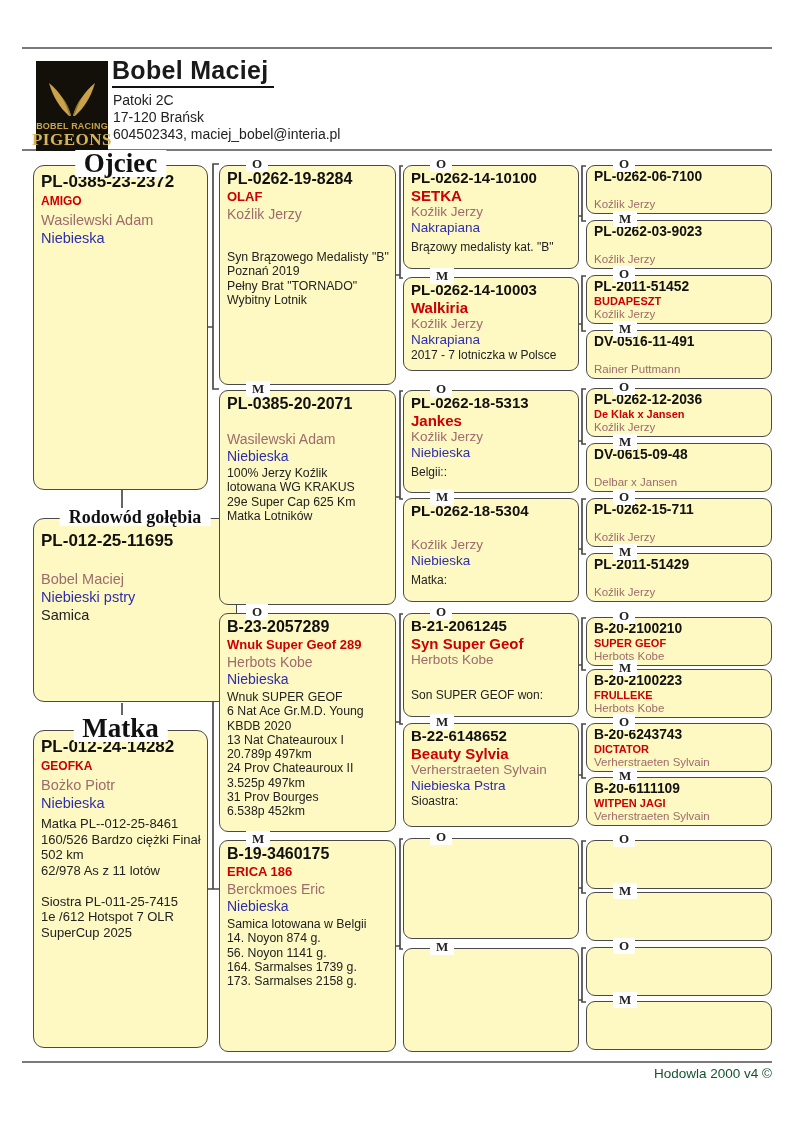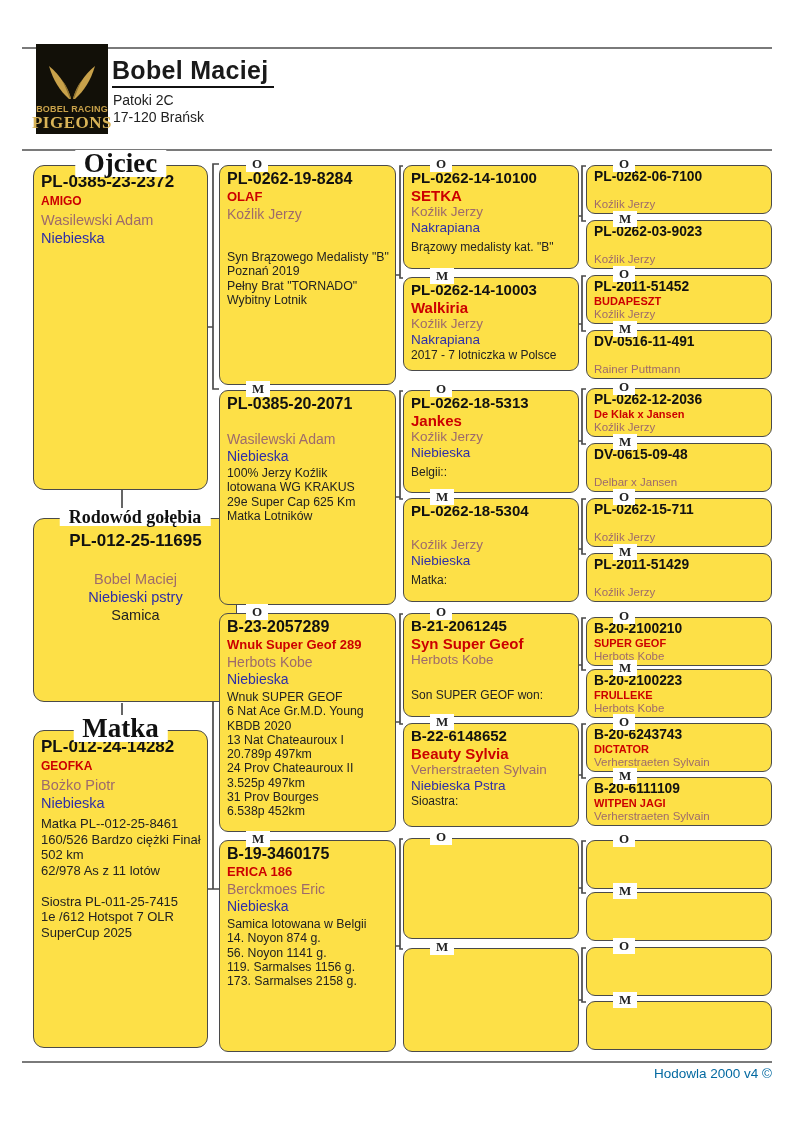--- a/index.html
+++ b/index.html
@@ -1,30 +1,30 @@
 <!DOCTYPE html>
 <html><head>
 <meta charset="utf-8">
 <style>
   html,body{margin:0;padding:0;background:#fff;}
   #page{position:relative;width:800px;height:1131px;background:#fff;
         font-family:"Liberation Sans",sans-serif;color:#1a1a1a;overflow:hidden;}
   .hr{position:absolute;background:#7a7a7a;}
   
-  #logo{position:absolute;left:36px;top:44px;width:72px;height:90px;background:#121008;
+  #logo{position:absolute;left:36px;top:61px;width:72px;height:90px;background:#121008;
         display:flex;flex-direction:column;align-items:center;justify-content:flex-end;
         padding-bottom:3px;box-sizing:border-box;}
   #logo .l1{color:#c9a24a;font-size:9px;font-weight:bold;letter-spacing:.2px;white-space:nowrap;}
   #logo .l2{color:#d9b457;font-size:17px;font-weight:bold;font-family:"Liberation Serif",serif;
             letter-spacing:.5px;line-height:1;white-space:nowrap;}
   #owner-name{position:absolute;left:112px;top:56px;font-size:25px;font-weight:bold;
               border-bottom:2.5px solid #111;padding:0 6px 1px 0;letter-spacing:.3px;}
   .addr{position:absolute;left:113px;font-size:14px;color:#222;}
   
-  .pbox{position:absolute;background:#fde047;border:1.7px solid #4a4a4a;border-radius:9px;
+  .pbox{position:absolute;background:#fef9c3;border:1.7px solid #4a4a4a;border-radius:9px;
         box-sizing:border-box;padding:3px 6px 2px 7px;z-index:2;}
   .sex{position:absolute;top:-10px;left:26px;background:#fff;padding:0 6px;
        font-family:"Liberation Serif",serif;font-weight:bold;font-size:13px;color:#222;}
   .g1title{position:absolute;top:-16px;left:50%;transform:translateX(-50%);background:#fff;
        padding:0 9px;font-family:"Liberation Serif",serif;font-weight:bold;font-size:27px;
        color:#111;white-space:nowrap;line-height:1;}
   .g1title.small{font-size:18px;top:-11px;}
   .ring{font-weight:bold;color:#111;}
   .pname{font-weight:bold;color:#cc0000;}
   .breeder{color:#9e6b6b;}
@@ -46,21 +46,21 @@
   .g2 .notes div{min-height:14.3px;}
   .g3 .ring{font-size:15px;line-height:18px;min-height:18px;}
   .g3 .pname{font-size:15px;line-height:17px;min-height:17px;}
   .g3 .breeder{font-size:13.5px;line-height:16px;min-height:16px;}
   .g3 .pcolor{font-size:13.5px;line-height:16px;min-height:16px;}
   .g3 .notes{margin-top:4px;font-size:12px;line-height:14px;}
   .g4 .ring{font-size:13.8px;line-height:16px;min-height:16px;}
   .g4 .pname{font-size:11px;line-height:12.5px;min-height:12.5px;}
   .g4 .breeder{font-size:11.5px;line-height:13px;min-height:13px;}
   #connectors{position:absolute;left:0;top:0;z-index:1;}
-  #footer-text{position:absolute;right:28px;top:1066px;font-size:13.5px;color:#0369a1;}
+  #footer-text{position:absolute;right:28px;top:1066px;font-size:13.5px;color:#14532d;}
 </style>
 </head>
 <body>
 <div id="page">
 
 <div class="hr" style="left:22px;top:47px;width:750px;height:2px;"></div>
 <div class="hr" style="left:22px;top:149px;width:750px;height:1.5px;"></div>
 <div class="hr" style="left:22px;top:1061px;width:750px;height:1.5px;"></div>
 
 <div id="logo">
@@ -69,20 +69,21 @@
     <path d="M28 37 C31 26 38 14 50 4 C46 18 39 29 30 37 Z" fill="#c9a24a"></path>
     <path d="M26 36 C24 30 22 24 17 18 C21 26 23 32 25 37 Z" fill="#8f7331"></path>
     <path d="M28 36 C30 30 32 24 37 18 C33 26 31 32 29 37 Z" fill="#8f7331"></path>
   </svg>
   <div class="l1">BOBEL RACING</div>
   <div class="l2">PIGEONS</div>
 </div>
 <div id="owner-name">Bobel Maciej</div>
 <div class="addr" style="top:92px;">Patoki 2C</div>
 <div class="addr" style="top:109px;">17-120 Brańsk</div>
+<div class="addr" style="top:126px;">604502343, maciej_bobel@interia.pl</div>
 
 <svg id="connectors" width="800" height="1131" viewBox="0 0 800 1131">
   <g stroke="#4a4a4a" stroke-width="1.7" fill="none">
     <path d="M122,490 V517"></path>
     <path d="M122,703 V729"></path>
     <path d="M219,164 H213 V389 H219 M208,327 H213"></path>
     <path d="M219,614 H213 V889 H219 M208,889 H213"></path>
     <path d="M403,166 H400 V278 H403 M396,275 H400"></path>
     <path d="M403,391 H400 V499 H403 M396,497 H400"></path>
     <path d="M403,614 H400 V724 H403 M396,722 H400"></path>
@@ -99,21 +100,21 @@
 </svg>
 
 <div class="pbox g1" style="left:33px;top:165px;width:175px;height:325px;border-radius:11px;">
   <span class="g1title">Ojciec</span>
   <div class="ring">PL-0385-23-2372</div>
   <div class="pname">AMIGO</div>
   <div class="breeder">Wasilewski Adam</div>
   <div class="pcolor">Niebieska</div>
 </div>
 
-<div class="pbox g1" style="left:33px;top:518px;width:204px;height:184px;border-radius:11px;padding-top:12px;text-align:center;">
+<div class="pbox g1" style="left:33px;top:518px;width:204px;height:184px;border-radius:11px;padding-top:12px;">
   <span class="g1title small">Rodowód gołębia</span>
   <div class="ring">PL-012-25-11695</div>
   <div class="pname"></div>
   <div class="breeder">Bobel Maciej</div>
   <div class="pcolor">Niebieski pstry</div>
   <div class="notes" style="margin-top:0;font-size:14.5px;line-height:18px;">
     <div>Samica</div>
   </div>
 </div>
 
@@ -185,21 +186,21 @@
 <div class="pbox g2" style="left:219px;top:840px;width:177px;height:212px;">
   <span class="sex">M</span>
   <div class="ring">B-19-3460175</div>
   <div class="pname">ERICA 186</div>
   <div class="breeder">Berckmoes Eric</div>
   <div class="pcolor">Niebieska</div>
   <div class="notes" style="margin-top:3px;">
     <div>Samica lotowana w Belgii</div>
     <div>14. Noyon 874 g.</div>
     <div>56. Noyon 1141 g.</div>
-    <div>119. Sarmalses 1156 g.</div>
+    <div>164. Sarmalses 1739 g.</div>
     <div>173. Sarmalses 2158 g.</div>
   </div>
 </div>
 
 <div class="pbox g3" style="left:403px;top:165px;width:176px;height:104px;">
   <span class="sex">O</span>
   <div class="ring">PL-0262-14-10100</div>
   <div class="pname">SETKA</div>
   <div class="breeder">Koźlik Jerzy</div>
   <div class="pcolor">Nakrapiana</div>

